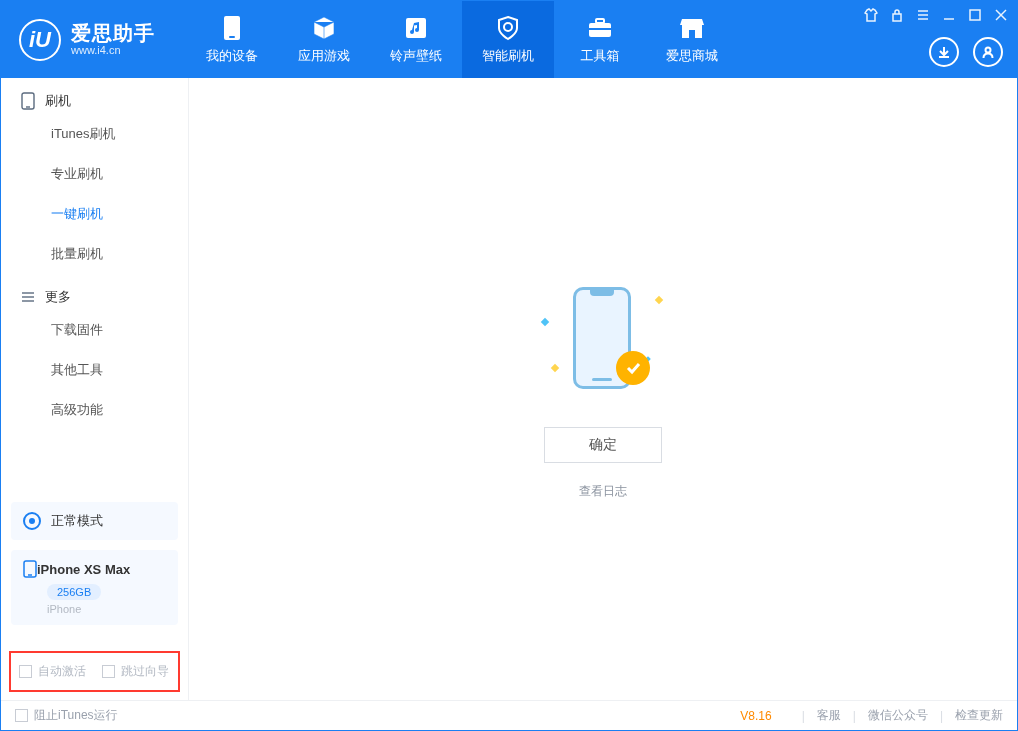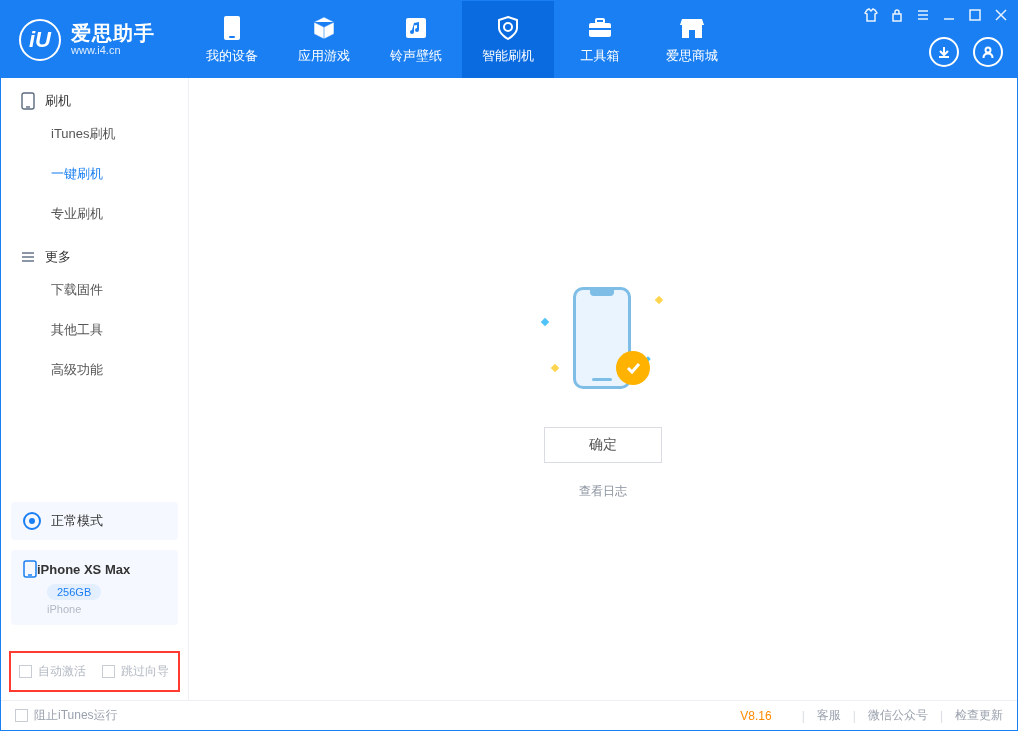--- a/index.html
+++ b/index.html
@@ -200,22 +200,23 @@
 <div class="body">
   <div class="sidebar">
     <div class="side-group">
       <svg width="14" height="18" viewBox="0 0 14 18">
           <rect x="1" y="1" width="12" height="16" rx="2"></rect>
           <line x1="5" y1="15" x2="9" y2="15"></line>
         </svg>
       <span>刷机</span>
     </div>
     <div class="side-item">iTunes刷机</div>
+    <div class="side-item">专业刷机</div>
     <div class="side-item active">一键刷机</div>
-    <div class="side-item">专业刷机</div>
+    <div class="side-item">批量刷机</div>
 
     <div class="side-group">
       <svg width="14" height="14" viewBox="0 0 14 14">
           <line x1="1" y1="3" x2="13" y2="3"></line>
           <line x1="1" y1="7" x2="13" y2="7"></line>
           <line x1="1" y1="11" x2="13" y2="11"></line>
         </svg>
       <span>更多</span>
     </div>
     <div class="side-item">下载固件</div>

